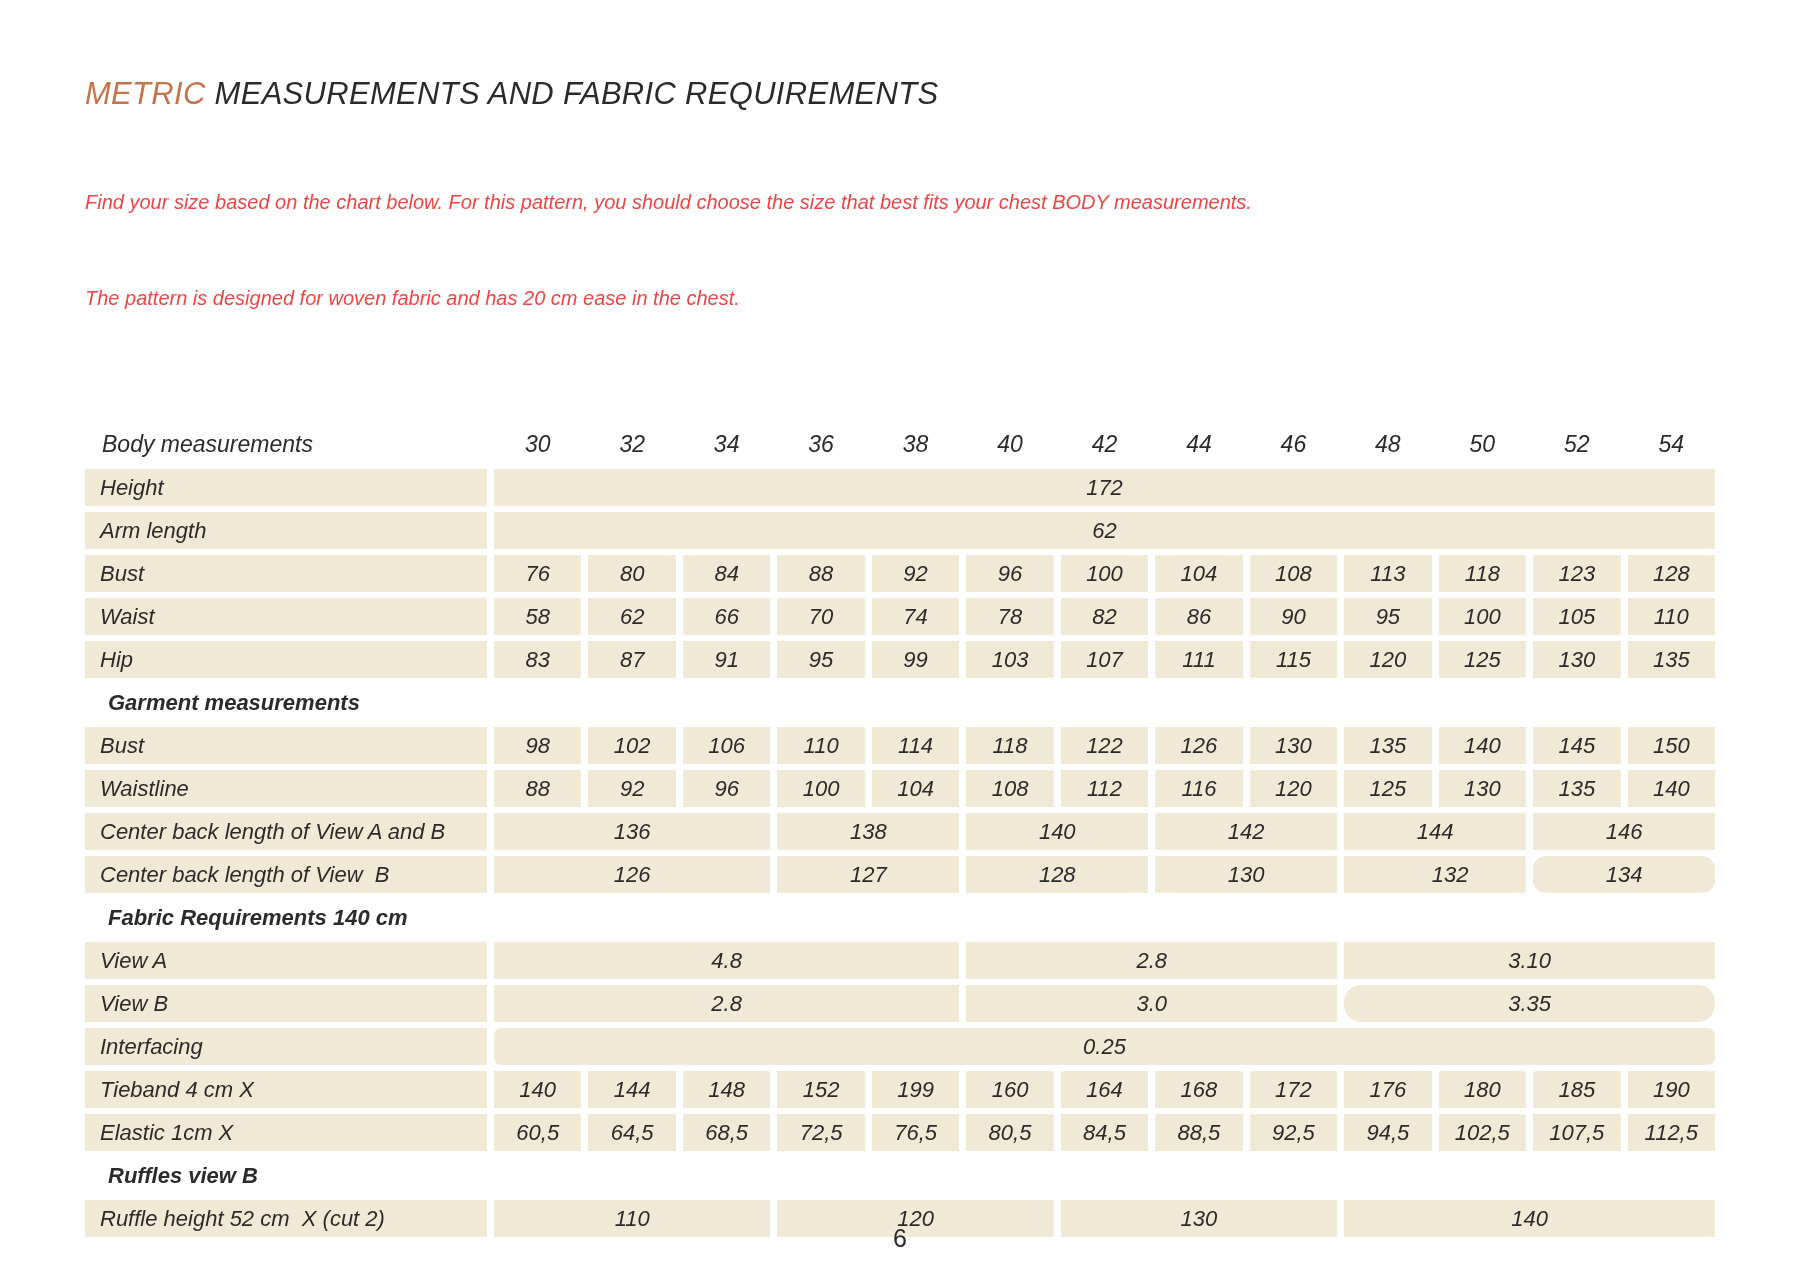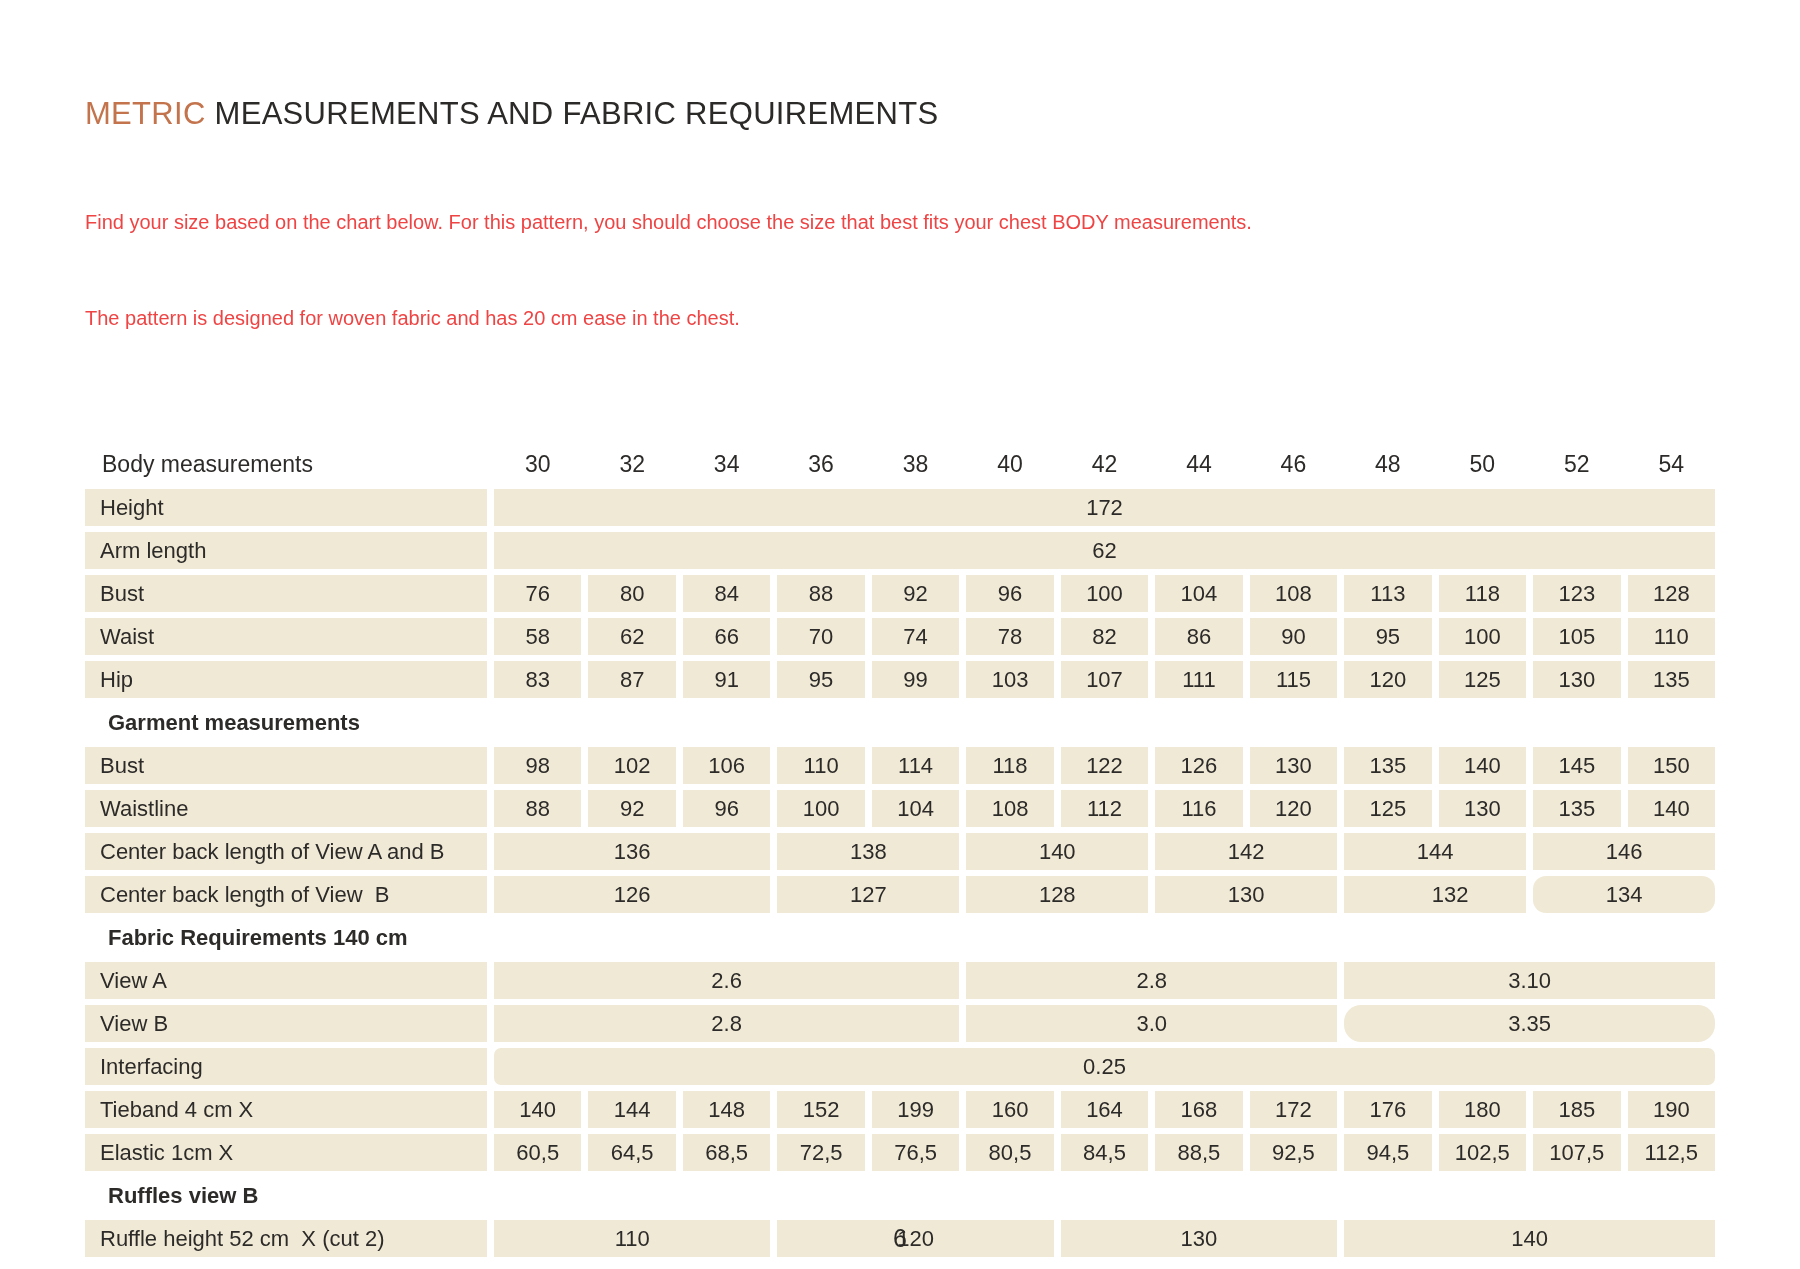--- a/index.html
+++ b/index.html
@@ -9,21 +9,21 @@
   }
   * { box-sizing: border-box; }
   html, body { margin: 0; padding: 0; }
   body {
     width: 1800px; height: 1269px;
     background: #ffffff;
     font-family: "Liberation Sans", sans-serif;
     color: var(--ink);
   }
   .page { position: relative; width: 1800px; height: 1269px; overflow: hidden; background:#fff; }
-  .content { position: absolute; left: 85px; top: 96px; width: 1630px; }
+  .content { position: absolute; left: 85px; top: 76px; width: 1630px; font-style: italic; }
 
   .title {
     margin: 0; font-size: 31px; font-weight: 400;
     letter-spacing: 0.3px; color: #2c2a28; white-space: pre;
   }
   .title .accent { color: var(--accent); }
 
   .subtitle {
     margin: 10px 0 0 0; font-size: 20px; line-height: 32px;
     color: #ef4444; white-space: pre;
@@ -178,21 +178,21 @@
         <div class="cell" style="grid-column: span 2;">146</div>
         <div class="label-cell">Center back length of View  B</div>
         <div class="cell" style="grid-column: span 3;">126</div>
         <div class="cell" style="grid-column: span 2;">127</div>
         <div class="cell" style="grid-column: span 2;">128</div>
         <div class="cell" style="grid-column: span 2;">130</div>
         <div class="cell" style="grid-column: span 2; padding-left: 30px;">132</div>
         <div class="cell" style="grid-column: span 2; border-radius: 13px;">134</div>
         <div class="section">Fabric Requirements 140 cm</div>
         <div class="label-cell">View A</div>
-        <div class="cell" style="grid-column: span 5;">2.6</div>
+        <div class="cell" style="grid-column: span 5;">4.8</div>
         <div class="cell" style="grid-column: span 4;">2.8</div>
         <div class="cell" style="grid-column: span 4;">3.10</div>
         <div class="label-cell">View B</div>
         <div class="cell" style="grid-column: span 5;">2.8</div>
         <div class="cell" style="grid-column: span 4;">3.0</div>
         <div class="cell" style="grid-column: span 4; border-radius: 17px;">3.35</div>
         <div class="label-cell">Interfacing</div>
         <div class="cell" style="grid-column: span 13; border-radius: 7px;">0.25</div>
         <div class="label-cell">Tieband 4 cm X</div>
         <div class="cell">140</div>

